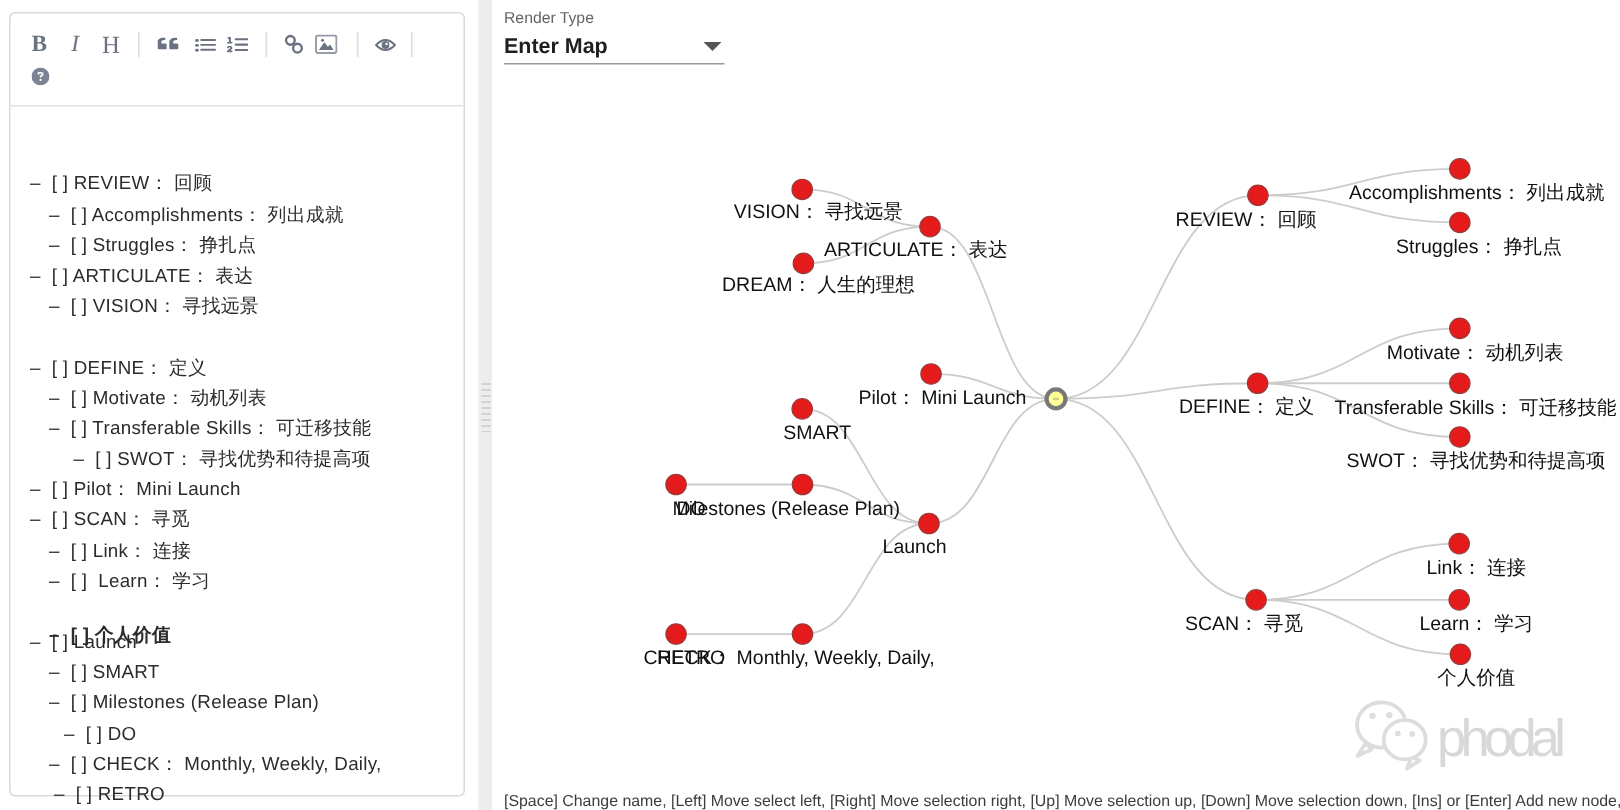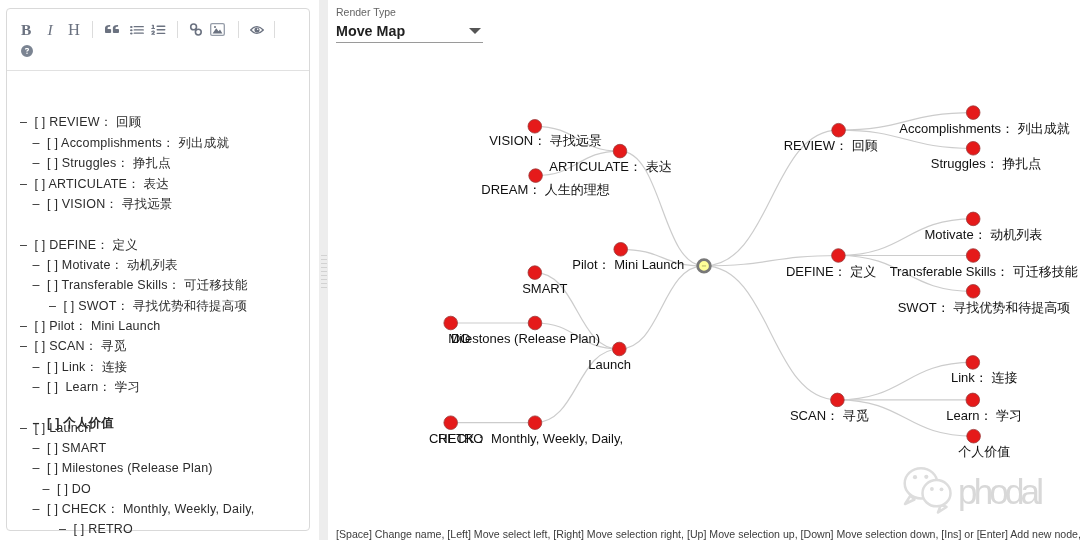--- a/index.html
+++ b/index.html
@@ -76,28 +76,28 @@
 <div class="ln" style="left:13.0px;top:215.9px;">–&nbsp;&nbsp;[ ] Pilot： Mini Launch</div>
 <div class="ln" style="left:13.0px;top:236.2px;">–&nbsp;&nbsp;[ ] SCAN： 寻觅</div>
 <div class="ln" style="left:25.6px;top:256.6px;">–&nbsp;&nbsp;[ ] Link： 连接</div>
 <div class="ln" style="left:25.6px;top:277.0px;">–&nbsp;&nbsp;[ ]  Learn： 学习</div>
 <div class="ln" style="left:25.6px;top:313px;font-weight:bold;">–&nbsp;&nbsp;[ ] 个人价值</div>
 <div class="ln" style="left:13.0px;top:317.6px;">–&nbsp;&nbsp;[ ] Launch</div>
 <div class="ln" style="left:25.6px;top:338.0px;">–&nbsp;&nbsp;[ ] SMART</div>
 <div class="ln" style="left:25.6px;top:358.4px;">–&nbsp;&nbsp;[ ] Milestones (Release Plan)</div>
 <div class="ln" style="left:35.6px;top:378.7px;">–&nbsp;&nbsp;[ ] DO</div>
 <div class="ln" style="left:25.6px;top:399.1px;">–&nbsp;&nbsp;[ ] CHECK： Monthly, Weekly, Daily,</div>
-<div class="ln" style="left:52px;top:419.4px;text-align:center;">–&nbsp;&nbsp;[ ] RETRO</div>
+<div class="ln" style="left:29px;top:419.4px;text-align:center;">–&nbsp;&nbsp;[ ] RETRO</div>
 
   </div>
 </div>
 <div class="strip"></div>
 <div class="grip"></div>
 <div class="rt-label">Render Type</div>
-<div class="rt-value">Move Map</div>
+<div class="rt-value">Enter Map</div>
 <div class="rt-line"></div>
 <div class="rt-arrow"></div>
 <svg id="map" width="1080" height="540" viewBox="0 0 1080 540">
 
 <path d="M704.0,265.9C662.0,265.9 662.0,151.1 620.0,151.1" fill="none" stroke="#cccccc" stroke-width="1.2"></path>
 <path d="M704.0,265.9C662.4,265.9 662.4,249.3 620.7,249.3" fill="none" stroke="#cccccc" stroke-width="1.2"></path>
 <path d="M704.0,265.9C661.6,265.9 661.6,349.0 619.3,349.0" fill="none" stroke="#cccccc" stroke-width="1.2"></path>
 <path d="M704.0,265.9C771.3,265.9 771.3,130.2 838.6,130.2" fill="none" stroke="#cccccc" stroke-width="1.2"></path>
 <path d="M704.0,265.9C771.2,265.9 771.2,255.5 838.4,255.5" fill="none" stroke="#cccccc" stroke-width="1.2"></path>
 <path d="M704.0,265.9C770.7,265.9 770.7,399.9 837.4,399.9" fill="none" stroke="#cccccc" stroke-width="1.2"></path>

